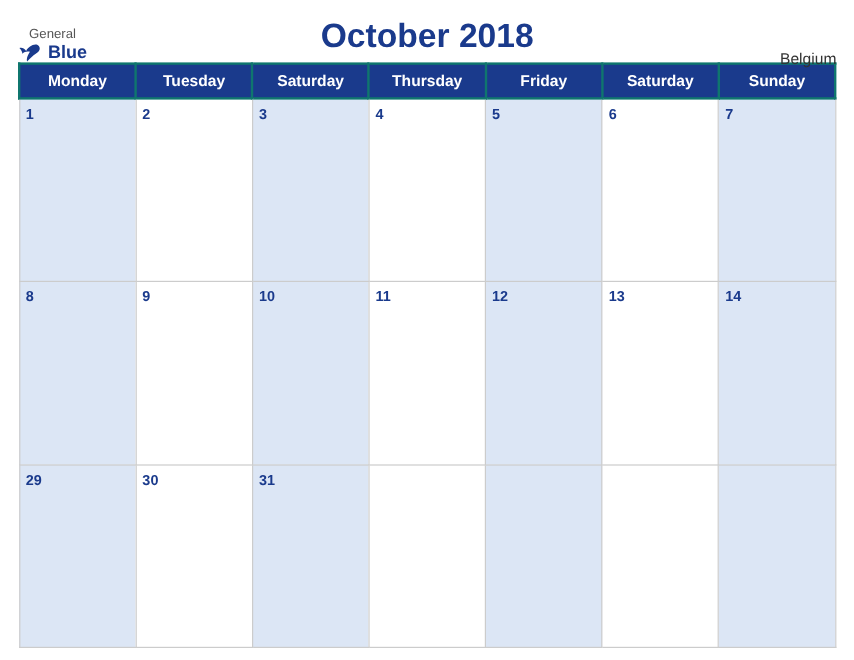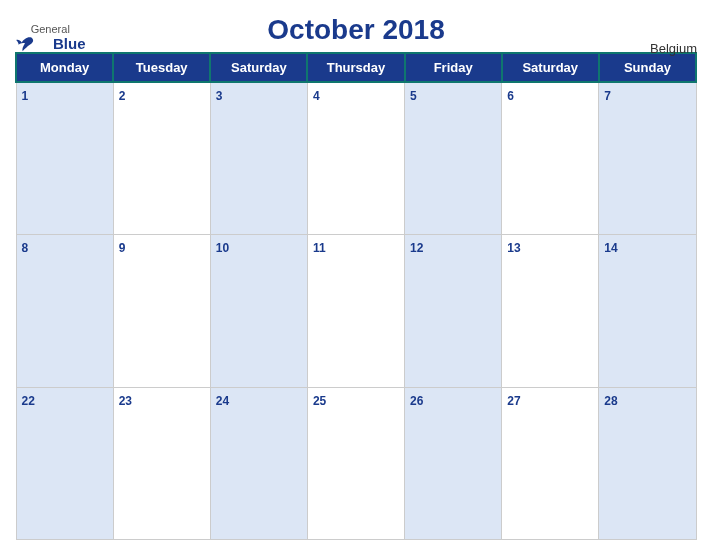--- a/index.html
+++ b/index.html
@@ -36,21 +36,21 @@
       color: #555;
       line-height: 1;
     }
 
     .logo-blue {
       font-size: 15px;
       font-weight: bold;
       color: #1a3a8c;
       display: flex;
       align-items: center;
-      gap: 18px;
+      gap: 5px;
     }
 
     .logo-bird {
       width: 20px;
       height: 16px;
     }
 
     .title-block {
       text-align: center;
     }
@@ -152,22 +152,22 @@
       <tr>
         <td class="blue-bg"><span class="day-num">8</span></td>
         <td class="white-bg"><span class="day-num">9</span></td>
         <td class="blue-bg"><span class="day-num">10</span></td>
         <td class="white-bg"><span class="day-num">11</span></td>
         <td class="blue-bg"><span class="day-num">12</span></td>
         <td class="white-bg"><span class="day-num">13</span></td>
         <td class="blue-bg"><span class="day-num">14</span></td>
       </tr>
       <tr>
-        <td class="blue-bg"><span class="day-num">22</span></td>
-        <td class="white-bg"><span class="day-num">23</span></td>
-        <td class="blue-bg"><span class="day-num">24</span></td>
-        <td class="white-bg"><span class="day-num">25</span></td>
-        <td class="blue-bg"><span class="day-num">26</span></td>
-        <td class="white-bg"><span class="day-num">27</span></td>
-        <td class="blue-bg"><span class="day-num">28</span></td>
+        <td class="blue-bg"><span class="day-num">29</span></td>
+        <td class="white-bg"><span class="day-num">30</span></td>
+        <td class="blue-bg"><span class="day-num">31</span></td>
+        <td class="white-bg"></td>
+        <td class="blue-bg"></td>
+        <td class="white-bg"></td>
+        <td class="blue-bg"></td>
       </tr>
     </tbody>
 </table>
 
 </body></html>

